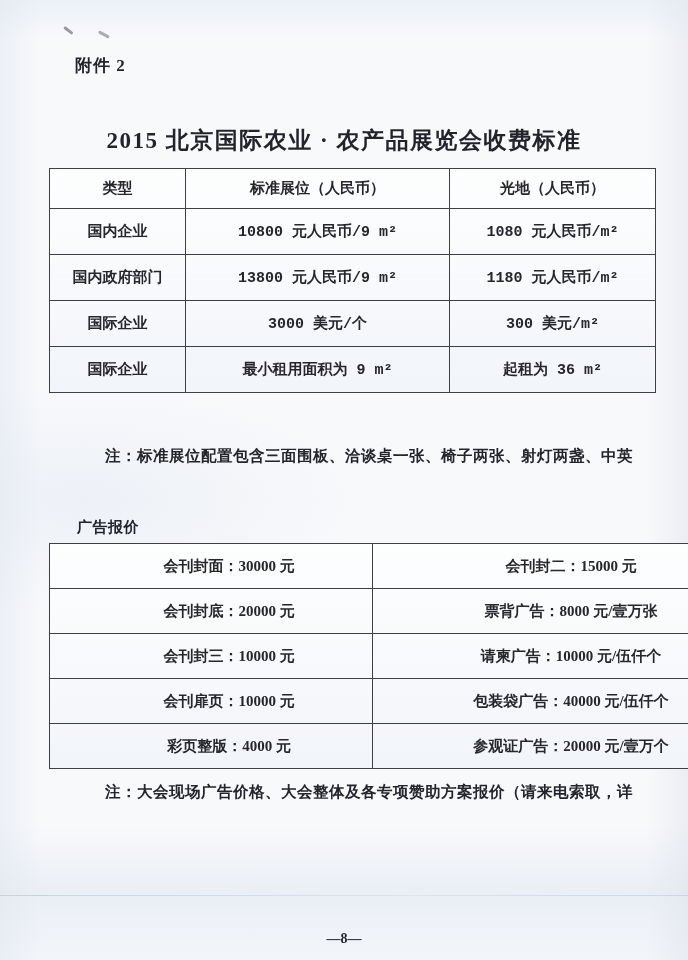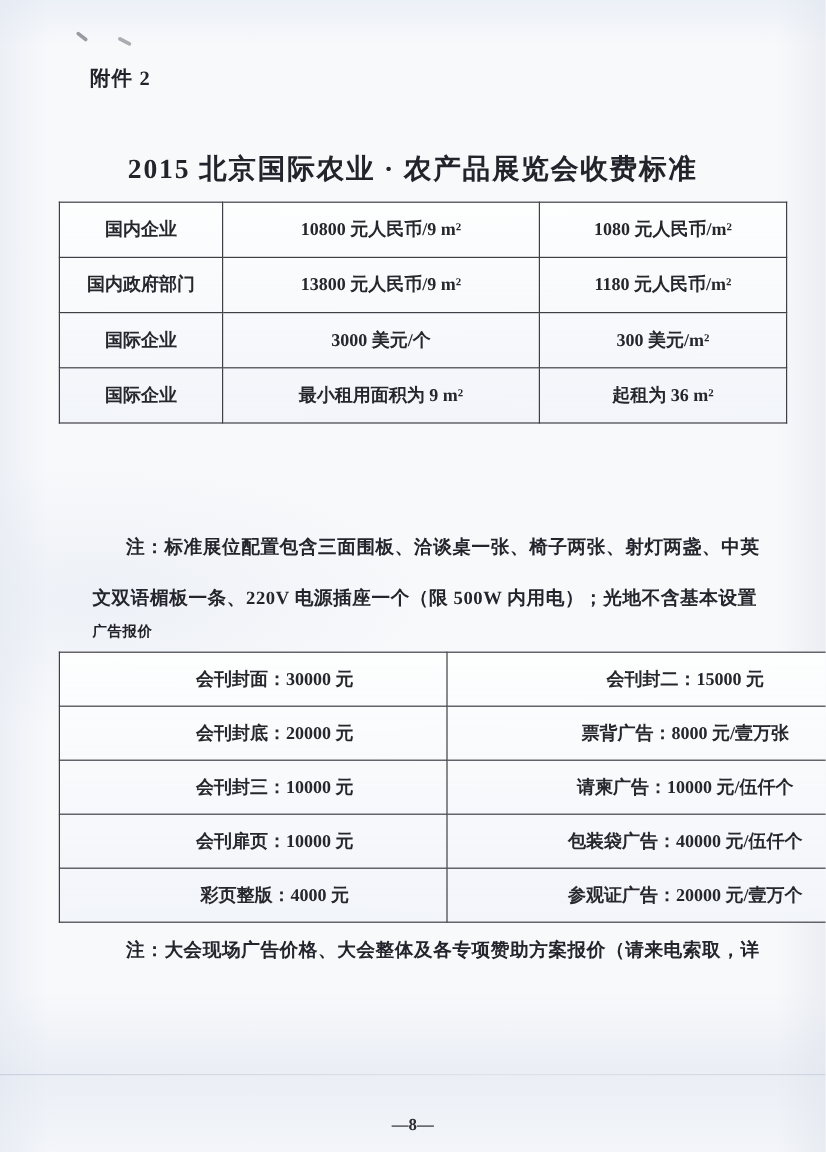--- a/index.html
+++ b/index.html
@@ -48,41 +48,41 @@
       linear-gradient(180deg, rgba(255,255,255,0.6) 0%, rgba(231,236,245,0.45) 100%),
       #fbfcfd;
   }
   table.sheet th, table.sheet td {
     border: 1.5px solid #3f4046;
     padding: 0;
     font-weight: 600;
   }
   table.booth { left: 49px; top: 168px; width: 606px; }
   table.booth th { height: 39px; text-align: center; font-weight: 700; }
-  table.booth td { height: 45px; text-align: center; }
+  table.booth td { height: 45px; text-align: center; font-family: Liberation Mono, monospace; }
   table.booth col.c1 { width: 136px; }
   table.booth col.c2 { width: 264px; }
   table.booth col.c3 { width: 206px; }
 
   table.ads { left: 49px; top: 543px; width: 606px; }
   table.ads td { height: 44px; text-align: center; }
   table.ads td.left  { padding-left: 36px; width: 286px; }
   table.ads td.right { padding-left: 38px; width: 320px; }
 
   .note-line {
     position: absolute; left: 77px; width: 590px;
     font-size: 15.5px; font-weight: 700; letter-spacing: 0.5px;
     white-space: nowrap; color: #24252c;
   }
   .indent { padding-left: 28px; }
   .n1-l1 { top: 446px; }
   .n1-l2 { top: 488px; }
   .section-heading {
     position: absolute; left: 77px; top: 518px;
-    font-size: 12px; font-weight: 800; letter-spacing: 0.5px;
+    font-size: 15px; font-weight: 800; letter-spacing: 0.5px;
   }
   .n2-l1 { top: 782px; }
   .n2-l2 { top: 825px; }
 
   .page-number {
     position: absolute; left: 0; right: 0; top: 931px;
     text-align: center; font-size: 14px; font-weight: 600;
     letter-spacing: 0px; color: #2b2c33;
   }
 </style>
@@ -98,20 +98,25 @@
   <div class="attachment-label">附件 2</div>
   <div class="doc-title">2015 北京国际农业 · 农产品展览会收费标准</div>
 
   <table class="sheet booth">
     <colgroup>
         <col class="c1">
         <col class="c2">
         <col class="c3">
       </colgroup>
     <tbody>
+        <tr>
+      <th>类型</th>
+      <th>标准展位（人民币）</th>
+      <th>光地（人民币）</th>
+    </tr>
     <tr>
       <td>国内企业</td>
       <td>10800 元人民币/9 m²</td>
       <td>1080 元人民币/m²</td>
     </tr>
     <tr>
       <td>国内政府部门</td>
       <td>13800 元人民币/9 m²</td>
       <td>1180 元人民币/m²</td>
     </tr>
@@ -122,21 +127,20 @@
     </tr>
     <tr>
       <td>国际企业</td>
       <td>最小租用面积为 9 m²</td>
       <td>起租为 36 m²</td>
     </tr>
   </tbody>
     </table>
 
   <div class="note-line indent n1-l1">注：标准展位配置包含三面围板、洽谈桌一张、椅子两张、射灯两盏、中英</div>
-  <div class="note-line n1-l2">文双语楣板一条、220V 电源插座一个（限 500W 内用电）；光地不含基本设置</div>
 
   <div class="section-heading">广告报价</div>
 
   <table class="sheet ads">
     <tbody>
         <tr>
       <td class="left">会刊封面：30000 元</td>
       <td class="right">会刊封二：15000 元</td>
     </tr>
     <tr>

